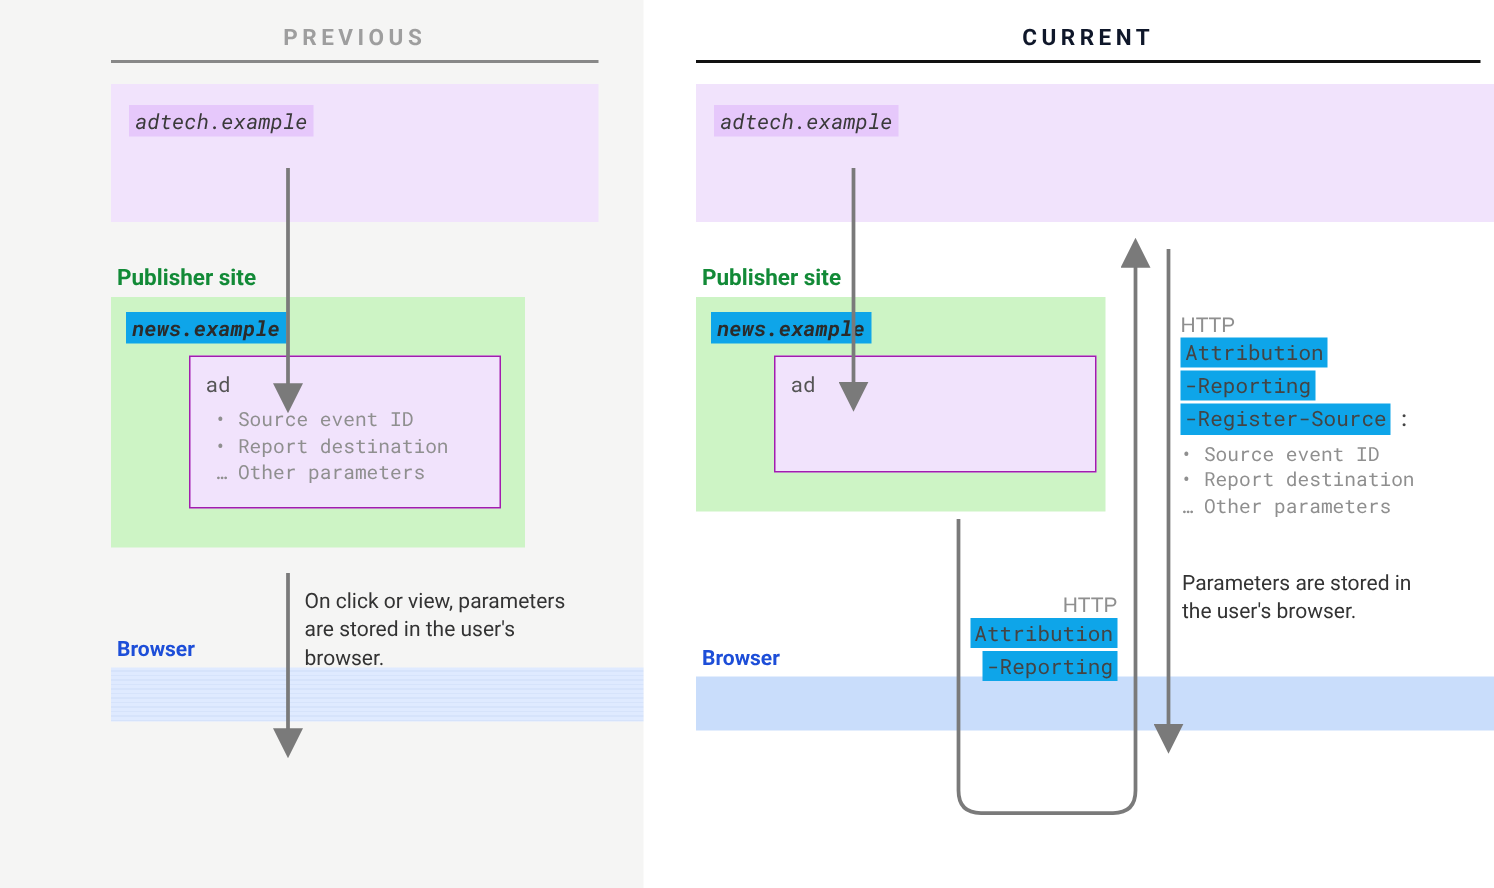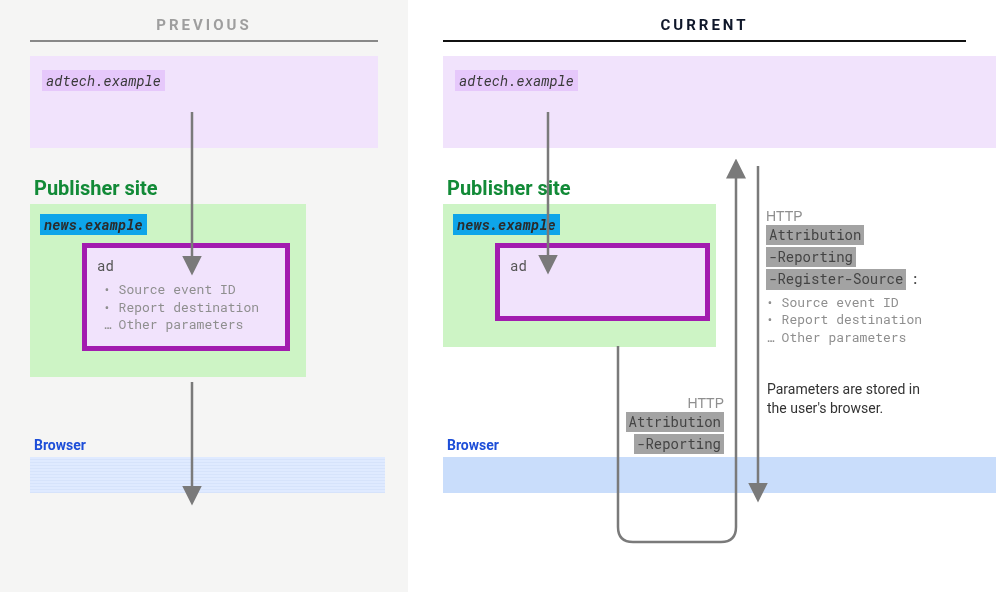--- a/index.html
+++ b/index.html
@@ -14,20 +14,21 @@
   }
   .container {
     display: flex;
     width: 996px;
     height: 592px;
   }
   .col {
     position: relative;
     flex: 1;
     padding-top: 16px;
+    padding-left: 44px;
   }
   .col-prev {
     background: #f5f5f4;
   }
   .col-curr {
     padding-left: 5px;
     overflow: visible;
   }
   .col-header {
     text-align: center;
@@ -53,21 +54,21 @@
     font-family: "Roboto Mono", "Menlo", "Consolas", monospace;
     font-style: italic;
     font-weight: 400;
     font-size: 14px;
     padding: 1px 4px;
   }
 
   .publisher-label {
     color: #128a37;
     font-weight: 700;
-    font-size: 20px;
+    font-size: 15px;
     margin: 28px 0 4px 34px;
   }
   .publisher-box {
     background: #cdf4c5;
     margin: 0 0 0 30px;
     padding: 10px 10px 26px 10px;
   }
   .prev .publisher-box { width: 276px; }
   .curr .publisher-box { width: 273px; }
 
@@ -77,21 +78,21 @@
     color: #2b2b2b;
     font-family: "Roboto Mono", "Menlo", "Consolas", monospace;
     font-style: italic;
     font-weight: 700;
     font-size: 14px;
     padding: 1px 4px;
     margin-bottom: 8px;
   }
   .ad-box {
     background: #f1e3fc;
-    border: 5px solid #a21caf;
+    border: 1px solid #a21caf;
     padding: 8px 10px 12px 10px;
     margin-left: 42px;
   }
   .prev .ad-box { width: 208px; min-height: 102px; }
   .curr .ad-box { width: 215px; min-height: 78px; }
 
   .ad-title {
     font-family: "Roboto Mono", "Menlo", "Consolas", monospace;
     font-size: 14px;
     color: #555;
@@ -139,21 +140,21 @@
   .http-label {
     font-family: Liberation Sans, sans-serif;
     font-size: 14px;
     color: #8f8f8f;
   }
   .hdr-chip {
     display: inline-block;
     font-family: "Roboto Mono", "Menlo", "Consolas", monospace;
     font-size: 14px;
     color: #444;
-    background: #a3a3a3;
+    background: #0ea5e9;
     padding: 1px 3px;
     margin: 1px 0;
     line-height: 1.3;
   }
   .param-list {
     font-family: "Roboto Mono", "Menlo", "Consolas", monospace;
     font-size: 13px;
     color: #8f8f8f;
     line-height: 1.35;
   }
@@ -179,20 +180,21 @@
       <div class="ad-box">
         <div class="ad-title">ad</div>
         <div class="ad-list">
           <div class="row">• Source event ID</div>
           <div class="row">• Report destination</div>
           <div class="row">… Other parameters</div>
         </div>
       </div>
     </div>
 
+    <div class="note abs" style="left:203px; top:392px; width:180px;">On click or view, parameters are stored in the user's browser.</div>
 
     <div class="browser-label">Browser</div>
     <div class="browser-box browser-prev"></div>
 
     <svg class="arrows" width="498" height="592">
       <defs>
         <marker id="ah1" markerWidth="8" markerHeight="8" refX="5" refY="4" orient="auto">
           <path d="M0,0 L8,4 L0,8 Z" fill="#7a7a7a"></path>
         </marker>
       </defs>

